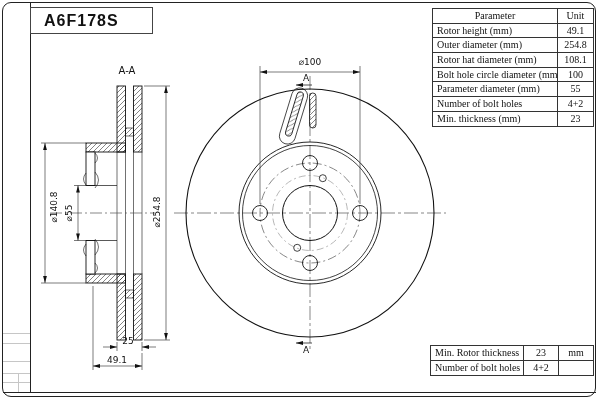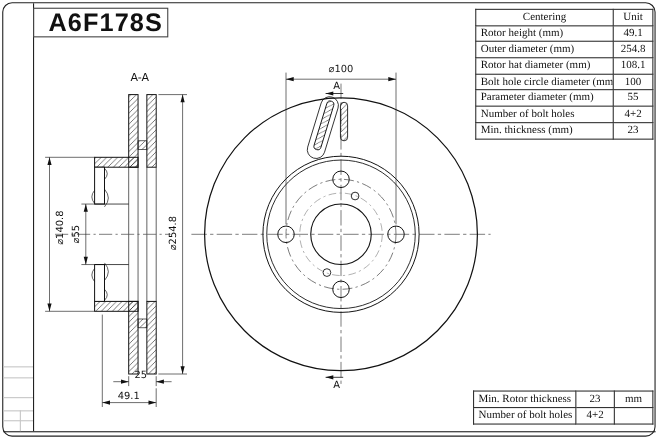--- a/index.html
+++ b/index.html
@@ -5,29 +5,29 @@
   html,body{margin:0;padding:0;background:#fff;}
   #screen{position:relative;width:600px;height:400px;background:#fff;overflow:hidden;
           font-family:"Liberation Serif",serif;color:#111;}
   .outer-border{position:absolute;left:2px;top:2px;width:592px;height:393px;
                 border:1.5px solid #222;border-radius:9px;}
   .vline-left{position:absolute;left:30px;top:3px;width:1px;height:389px;background:#222;}
   .hline-bottom{position:absolute;left:3px;top:392px;width:593px;height:1px;background:#222;}
   .faint{position:absolute;background:#c6c6c6;}
   .pn-box{position:absolute;left:30px;top:7px;width:108px;height:25px;border:1px solid #444;
           display:flex;align-items:center;padding-left:13px;box-sizing:content-box;
-          font-family:"Liberation Sans",sans-serif;font-size:23px;font-weight:600;letter-spacing:1px;}
+          font-family:"Liberation Sans",sans-serif;font-size:16px;font-weight:600;letter-spacing:1px;}
   table{border-collapse:collapse;table-layout:fixed;}
   .spec-table{position:absolute;left:432px;top:8px;width:161px;}
   .spec-table td,.spec-table th{border:1px solid #333;font-weight:normal;
         font-size:10px;line-height:10px;height:13.7px;padding:0 4px;overflow:hidden;white-space:nowrap;}
   .spec-table th{text-align:center;}
   .spec-table td.param{text-align:left;}
   .spec-table td.val{text-align:center;padding:0 1px;}
-  .sum-table{position:absolute;left:430px;top:355px;width:163px;}
+  .sum-table{position:absolute;left:430px;top:345px;width:163px;}
   .sum-table td{border:1px solid #333;font-size:10px;line-height:10px;height:13.8px;
         padding:0 4px;overflow:hidden;white-space:nowrap;}
   .sum-table td.lbl{text-align:left;}
   .sum-table td.val,.sum-table td.unit{text-align:center;padding:0 1px;}
   svg{position:absolute;left:0;top:0;}
   svg text{font-family:"DejaVu Sans",sans-serif;fill:#111;}
 </style>
 </head>
 <body>
 
@@ -148,21 +148,21 @@
     </g>
   </svg>
 
   <table class="spec-table">
     <colgroup>
         <col style="width:125px">
         <col style="width:36px">
       </colgroup>
     <tbody>
         <tr>
-      <th>Centering</th>
+      <th>Parameter</th>
       <th>Unit</th>
     </tr>
     <tr>
           <td class="param">Rotor height (mm)</td>
           <td class="val">49.1</td>
         </tr>
     <tr>
           <td class="param">Outer diameter (mm)</td>
           <td class="val">254.8</td>
         </tr>

